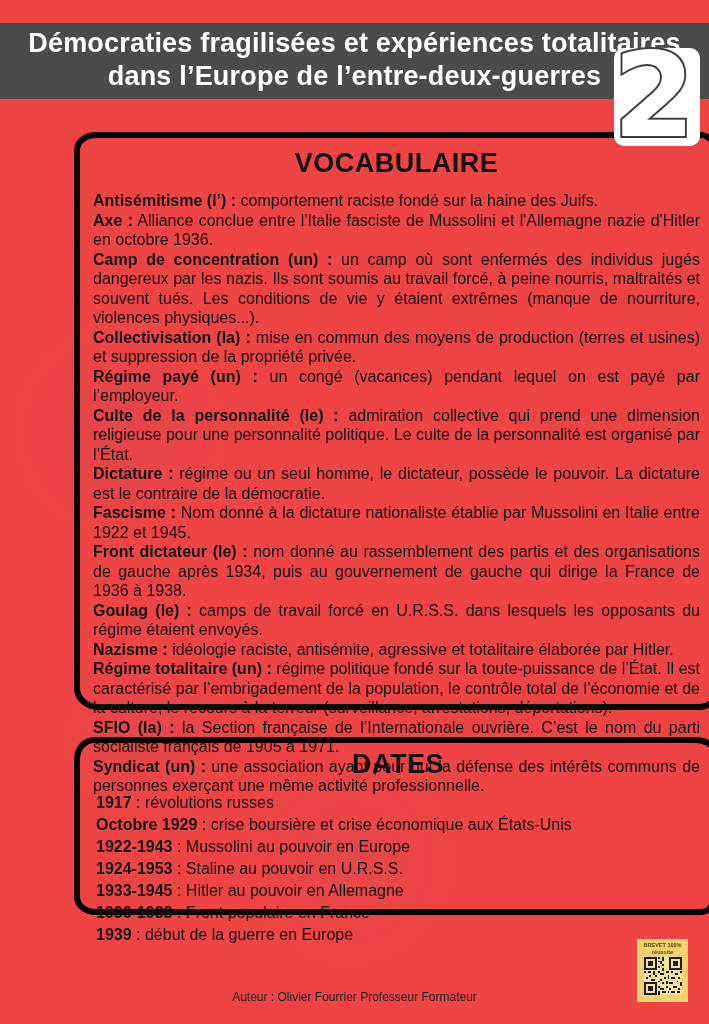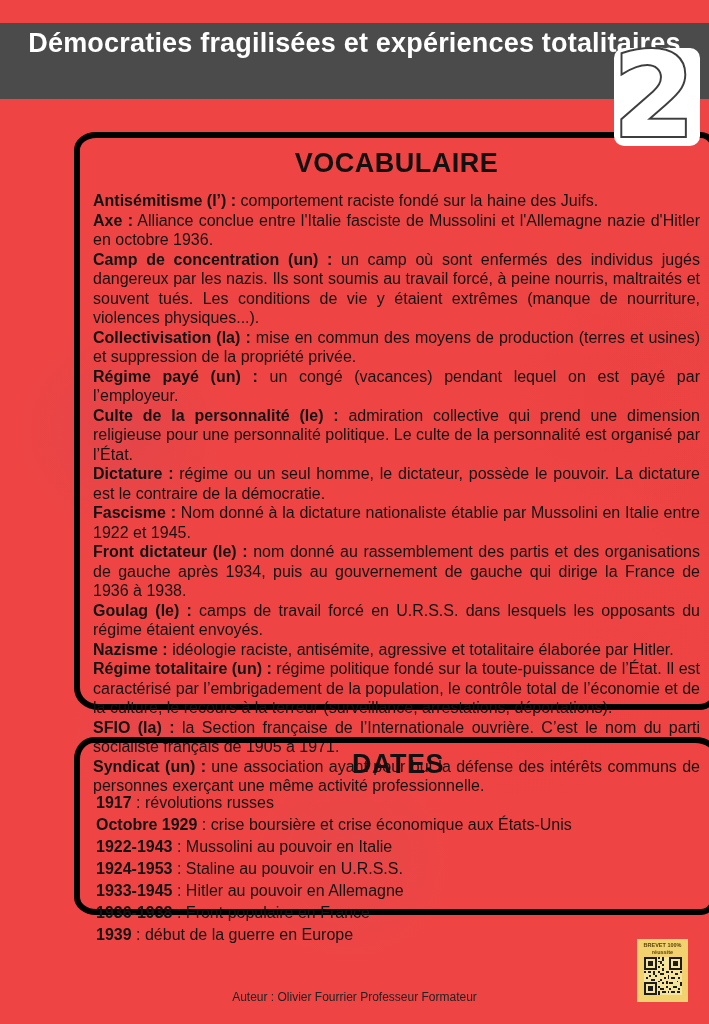--- a/index.html
+++ b/index.html
@@ -55,20 +55,21 @@
 </head>
 <body>
 
 <div class="page">
 
   <div class="watermark"></div>
 
   <div class="band"></div>
   <div class="band-title">
     <div>Démocraties fragilisées et expériences totalitaires</div>
+    <div>dans l’Europe de l’entre-deux-guerres</div>
   </div>
 
   <div class="num-plate"></div>
   <div class="num2">2</div>
 
   <div class="box box-vocab">
     <h2 class="box-heading">VOCABULAIRE</h2>
     <div>
       <p class="ventry"><span class="term">Antisémitisme (l’) :</span><span class="def"> comportement raciste fondé sur la haine des Juifs.</span></p>
       <p class="ventry"><span class="term">Axe :</span><span class="def"> Alliance conclue entre l'Italie fasciste de Mussolini et l'Allemagne nazie d'Hitler en octobre 1936.</span></p>
@@ -85,21 +86,21 @@
       <p class="ventry"><span class="term">SFIO (la) :</span><span class="def"> la Section française de l’Internationale ouvrière. C’est le nom du parti socialiste français de 1905 à 1971.</span></p>
       <p class="ventry"><span class="term">Syndicat (un) :</span><span class="def"> une association ayant pour but la défense des intérêts communs de personnes exerçant une même activité professionnelle.</span></p>
     </div>
   </div>
 
   <div class="box box-dates">
     <h2 class="box-heading">DATES</h2>
     <div>
       <p class="dentry"><span class="date">1917</span><span class="event"> : révolutions russes</span></p>
       <p class="dentry"><span class="date">Octobre 1929</span><span class="event"> : crise boursière et crise économique aux États-Unis</span></p>
-      <p class="dentry"><span class="date">1922-1943</span><span class="event"> : Mussolini au pouvoir en Italie</span></p>
+      <p class="dentry"><span class="date">1922-1943</span><span class="event"> : Mussolini au pouvoir en Europe</span></p>
       <p class="dentry"><span class="date">1924-1953</span><span class="event"> : Staline au pouvoir en U.R.S.S.</span></p>
       <p class="dentry"><span class="date">1933-1945</span><span class="event"> : Hitler au pouvoir en Allemagne</span></p>
       <p class="dentry"><span class="date">1936-1938</span><span class="event"> : Front populaire en France</span></p>
       <p class="dentry"><span class="date">1939</span><span class="event"> : début de la guerre en Europe</span></p>
     </div>
   </div>
 
   <div class="sticker">
     <div class="sticker-line first">BREVET 100%</div>
     <div class="sticker-line">réussite</div>

